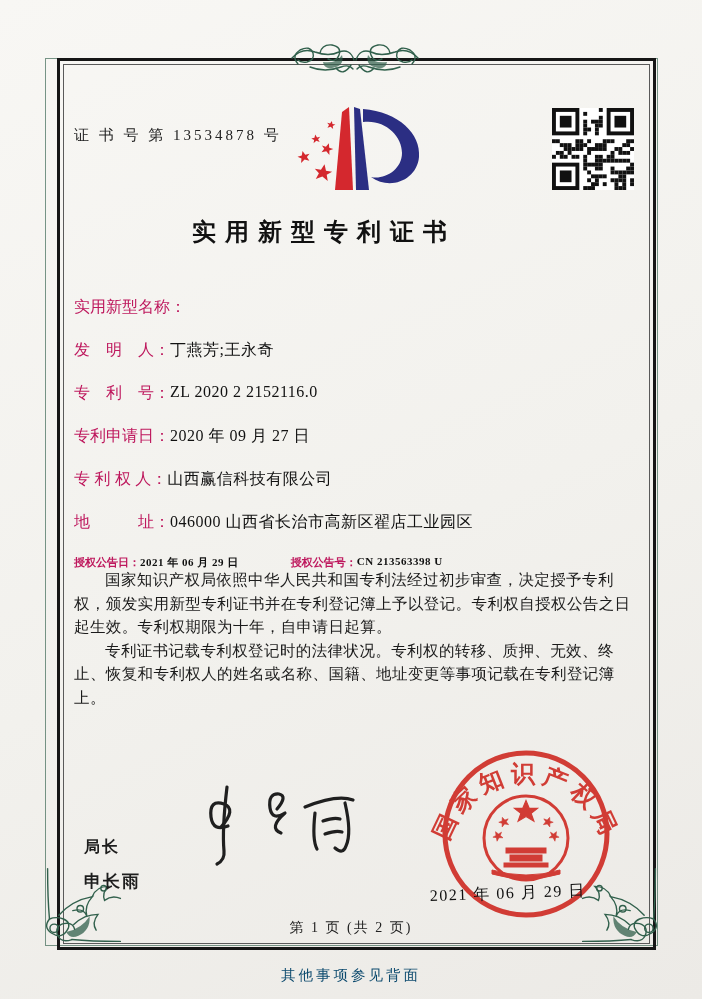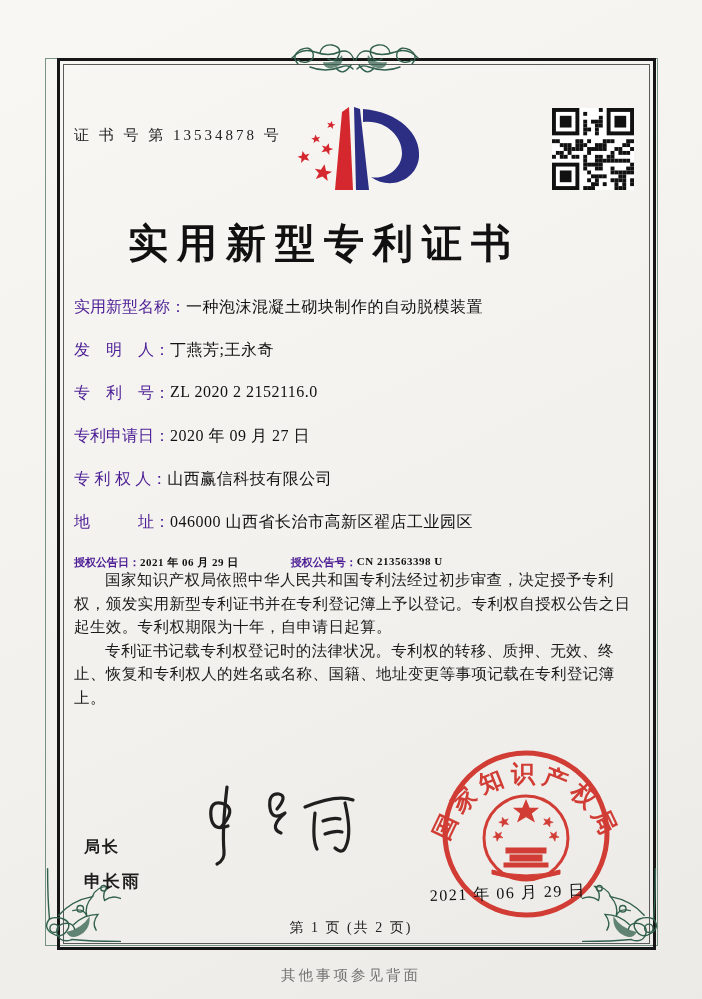--- a/index.html
+++ b/index.html
@@ -29,27 +29,27 @@
     border:1px solid #5a5a5a;
   }
 
   .cert-no {
     left:74px; top:112px; font-size:15px; letter-spacing:3px;
     font-family:"Liberation Serif", serif; color:#222;margin-top:14px;
   }
 
   .title {
     left:0; top:216px; width:648px; text-align:center;
-    font-size:40px; font-weight:bold; letter-spacing:9px;
+    font-size:24px; font-weight:bold; letter-spacing:9px;
     font-family:"Liberation Serif", serif; color:#111;
   }
 
   .fields { left:74px; top:297px; width:564px; }
   .field-row { display:flex; align-items:flex-start; height:43px; font-size:16px; }
-  .field-label { white-space:pre; font-family:"Liberation Sans", sans-serif; color:#4c1d95; }
+  .field-label { white-space:pre; font-family:"Liberation Sans", sans-serif; color:#be185d; }
   .field-value { font-family:"Liberation Serif", serif; color:#111; letter-spacing:.5px; }
   .grant-row { display:flex; height:43px; font-size:11px;font-weight:bold; }
   .grant-gap { width:52px; }
 
   .paragraphs {
     left:74px; top:568px; width:562px;
     font-size:15.5px; line-height:1.52; color:#1b1b1b;
     font-family:"Liberation Serif", serif;
   }
   .paragraphs p { text-indent:2em; letter-spacing:.4px; }
@@ -61,21 +61,21 @@
   .signature { left:185px; top:775px; }
 
   .seal { left:408px; top:748px; }
 
   .footer-page {
     left:0; top:919px; width:702px; text-align:center;
     font-size:14px; letter-spacing:2px; color:#222;
   }
   .footer-note {
     left:0; top:966px; width:702px; text-align:center;
-    font-size:14.5px; letter-spacing:3px; color:#737373;
+    font-size:14.5px; letter-spacing:3px; color:#0c4a6e;
   }
 
   .logo { left:283px; top:96px; }
   .qr { left:552px; top:108px; }
 
   .fl { color:#31604c; }
 </style>
 </head>
 <body>
 
@@ -286,21 +286,20 @@
         <rect x="72" y="80" width="4" height="4"></rect>
       </g>
   </g>
 </svg>
 
 <div class="abs title">实用新型专利证书</div>
 
 <div class="abs fields">
   <div class="field-row">
     <span class="field-label">实用新型名称：</span>
-    <span class="field-value">一种泡沫混凝土砌块制作的自动脱模装置</span>
   </div>
   <div class="field-row">
     <span class="field-label">发　明　人：</span>
     <span class="field-value">丁燕芳;王永奇</span>
   </div>
   <div class="field-row">
     <span class="field-label">专　利　号：</span>
     <span class="field-value">ZL 2020 2 2152116.0</span>
   </div>
   <div class="field-row">

